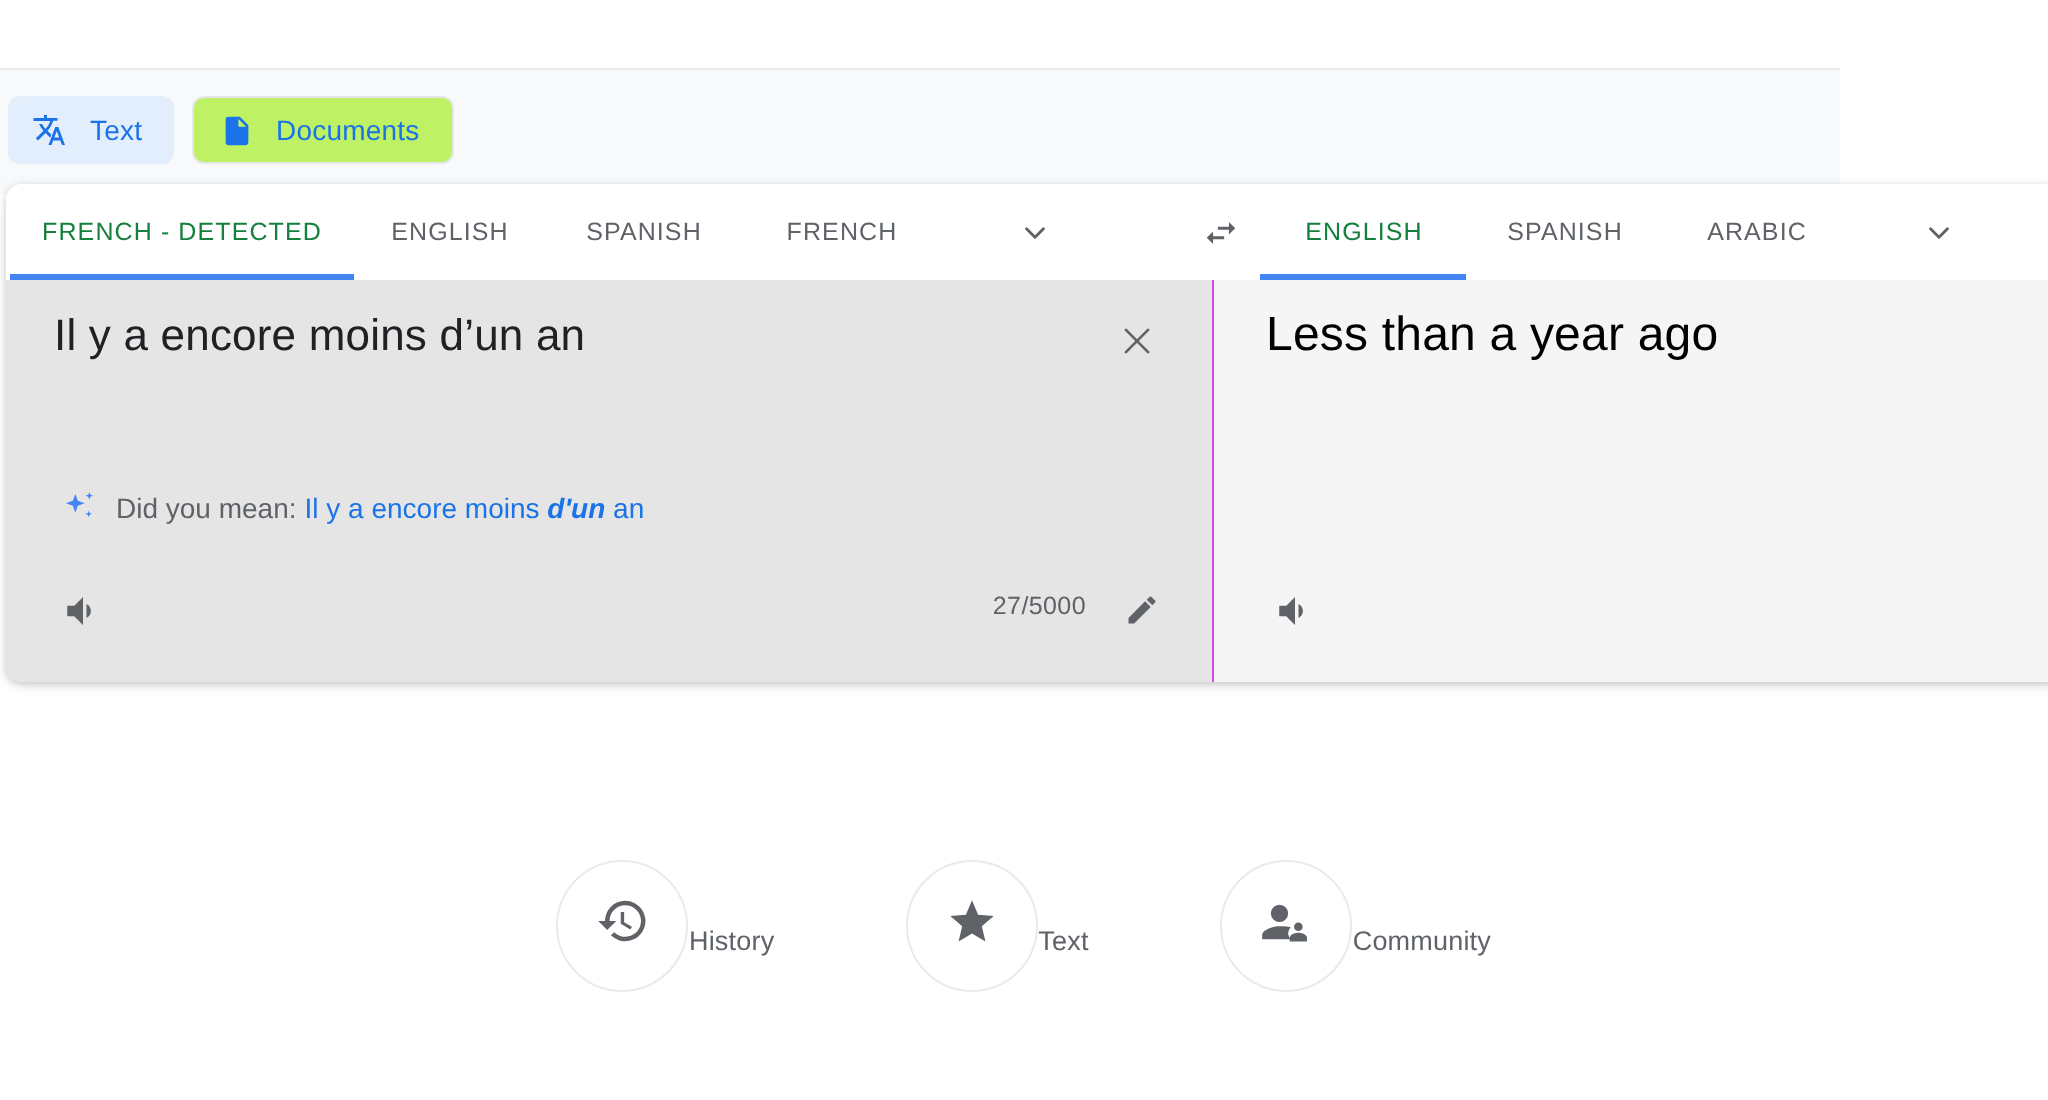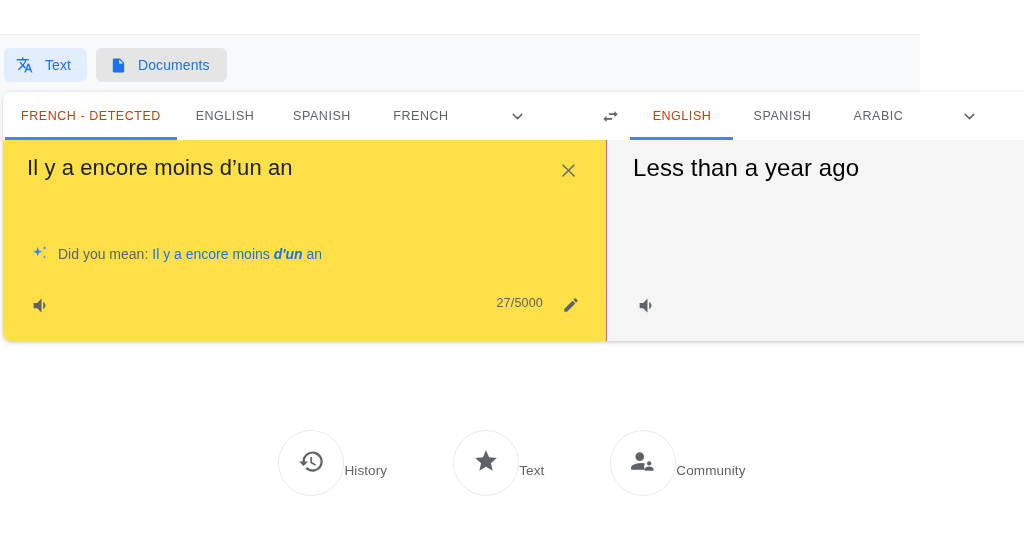--- a/index.html
+++ b/index.html
@@ -43,21 +43,21 @@
     user-select: none;
   }
   #mode-text {
     left: 4px;
     padding: 0 16px 0 12px;
     background: #e3eefd;
   }
   #mode-documents {
     left: 96px;
     padding: 0 16px 0 12px;
-    background: #e5e5e5;
+    background: #bef264;
     border: 1px solid #e4e6e8;
   }
   .mode-label {
     font-size: 14px;
     color: #1a73e8;
     letter-spacing: .1px;
     margin-left: 11px;
     font-family: "Liberation Sans", sans-serif;
   }
   .mode-icon { display: flex; align-items: center; justify-content: center; width: 18px; height: 18px; }
@@ -89,41 +89,41 @@
     display: flex;
     align-items: center;
     justify-content: center;
     font-size: 12.5px;
     letter-spacing: .55px;
     color: #5f6368;
     cursor: pointer;
     user-select: none;
     white-space: nowrap;
   }
-  .lang-tab.active { color: #c2410c; text-align: center; }
+  .lang-tab.active { color: #15803d; text-align: center; }
   .tab-underline {
     position: absolute;
     height: 3px;
     background: #4285f4;
     bottom: 0;
   }
   .chevron-btn, .swap-btn {
     position: absolute;
     top: 11px;
     width: 26px; height: 26px;
     display: flex; align-items: center; justify-content: center;
     cursor: pointer;
   }
 
   
   #source-pane {
     position: absolute;
     left: 0; top: 48px;
     width: 603px; height: 201px;
-    background: #fde047;
+    background: #e5e5e5;
     border-right: 1px solid #d946ef;
   }
   #target-pane {
     position: absolute;
     left: 604px; top: 48px;
     width: 425px; height: 201px;
     background: #f5f5f5;
   }
 
   #source-text {

